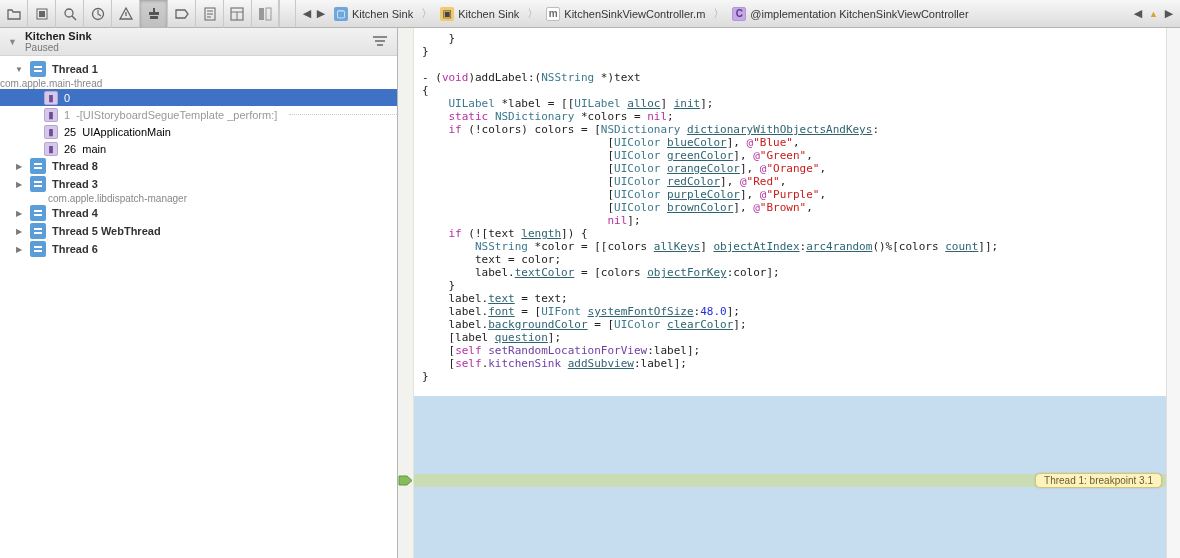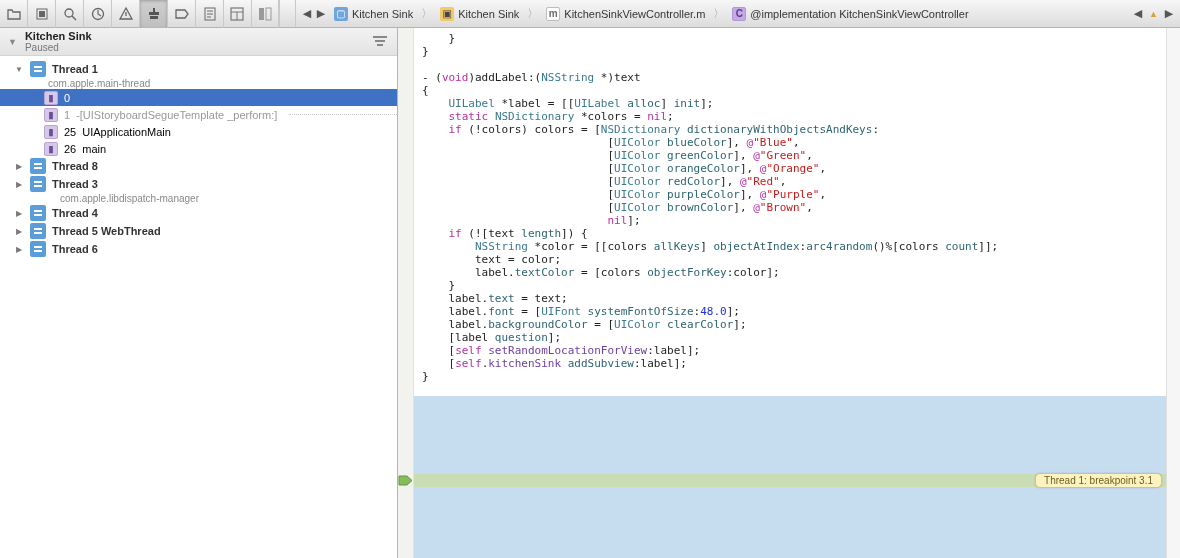--- a/index.html
+++ b/index.html
@@ -39,21 +39,21 @@
   .frame.selected .ficon { background:#d6c8e8; color:#6a4d95;}
   .frame.gray { color:#999;}
   .frame .dots { flex:1; border-bottom:1px dotted #ccc; height:1px; margin-left:6px;}
   .editor-wrap { flex:1; display:flex; background:#fff; position:relative;}
   .gutter { width:16px; background:#f2f2ee; border-right:1px solid #e4e4de;}
   .editor { flex:1; position:relative; overflow:hidden;}
   pre.code { font-family: Menlo, Monaco, Consolas, monospace; font-size:11px; line-height:13px; white-space:pre; padding:4px 0 4px 8px; color:#222;}
   .kw { color:#b530a1; }
   .type { color:#6f41a7;margin-top:32px; }
   .cls { color:#3b7a8e; }
-  .msg { color:#2d6470; }
+  .msg { color:#2d6470;text-decoration:underline; }
   .str { color:#c91b1b;}
   .num { color:#2231dd;margin-top:41px;}
   .at { color:#b530a1;}
   .cmt { color:#1c8c1c;}
   .pragma { color:#8e6a36;}
   .hl-block { position:absolute; left:0; right:0; background:#c6dcef;}
   .exec-line { position:absolute; left:0; right:0; background:#c9dcb3;}
   .bp-badge { position:absolute; right:4px; font-size:10px; background:#fdf3c1; border:1px solid #d8c56a; border-radius:5px; padding:1px 8px; color:#6c5d1d; box-shadow:0 0 2px rgba(0,0,0,0.15);}
   .code-layer { position:relative; }
   .icon-proj { background:#6fa6db; color:#fff;}
@@ -191,21 +191,21 @@
           <div class="row thread-row">
             <span class="disc">▼</span>
             <span class="thread-icon">
               <svg viewBox="0 0 10 10">
                 <rect x="1" y="2" width="8" height="2" fill="#fff"></rect>
                 <rect x="1" y="6" width="8" height="2" fill="#fff"></rect>
               </svg>
             </span>
             <span class="thread-header">Thread 1</span>
           </div>
-          <div class="thread-sub" style="padding-left: 48px;">com.apple.main-thread</div>
+          <div class="thread-sub" style="">com.apple.main-thread</div>
           <div class="frame selected">
             <span class="ficon">▮</span>
             <span>0</span>
           </div>
           <div class="frame gray">
             <span class="ficon">▮</span>
             <span>1</span>
             <span>-[UIStoryboardSegueTemplate _perform:]</span>
             <span class="dots"></span>
           </div>
@@ -232,21 +232,21 @@
           <div class="row thread-row">
             <span class="disc">▶</span>
             <span class="thread-icon">
               <svg viewBox="0 0 10 10">
                 <rect x="1" y="2" width="8" height="2" fill="#fff"></rect>
                 <rect x="1" y="6" width="8" height="2" fill="#fff"></rect>
               </svg>
             </span>
             <span class="thread-header">Thread 3</span>
           </div>
-          <div class="thread-sub" style="padding-left: 60px;">com.apple.libdispatch-manager</div>
+          <div class="thread-sub" style="padding-left: 48px;">com.apple.libdispatch-manager</div>
           <div class="row thread-row">
             <span class="disc">▶</span>
             <span class="thread-icon">
               <svg viewBox="0 0 10 10">
                 <rect x="1" y="2" width="8" height="2" fill="#fff"></rect>
                 <rect x="1" y="6" width="8" height="2" fill="#fff"></rect>
               </svg>
             </span>
             <span class="thread-header">Thread 4</span>
           </div>

